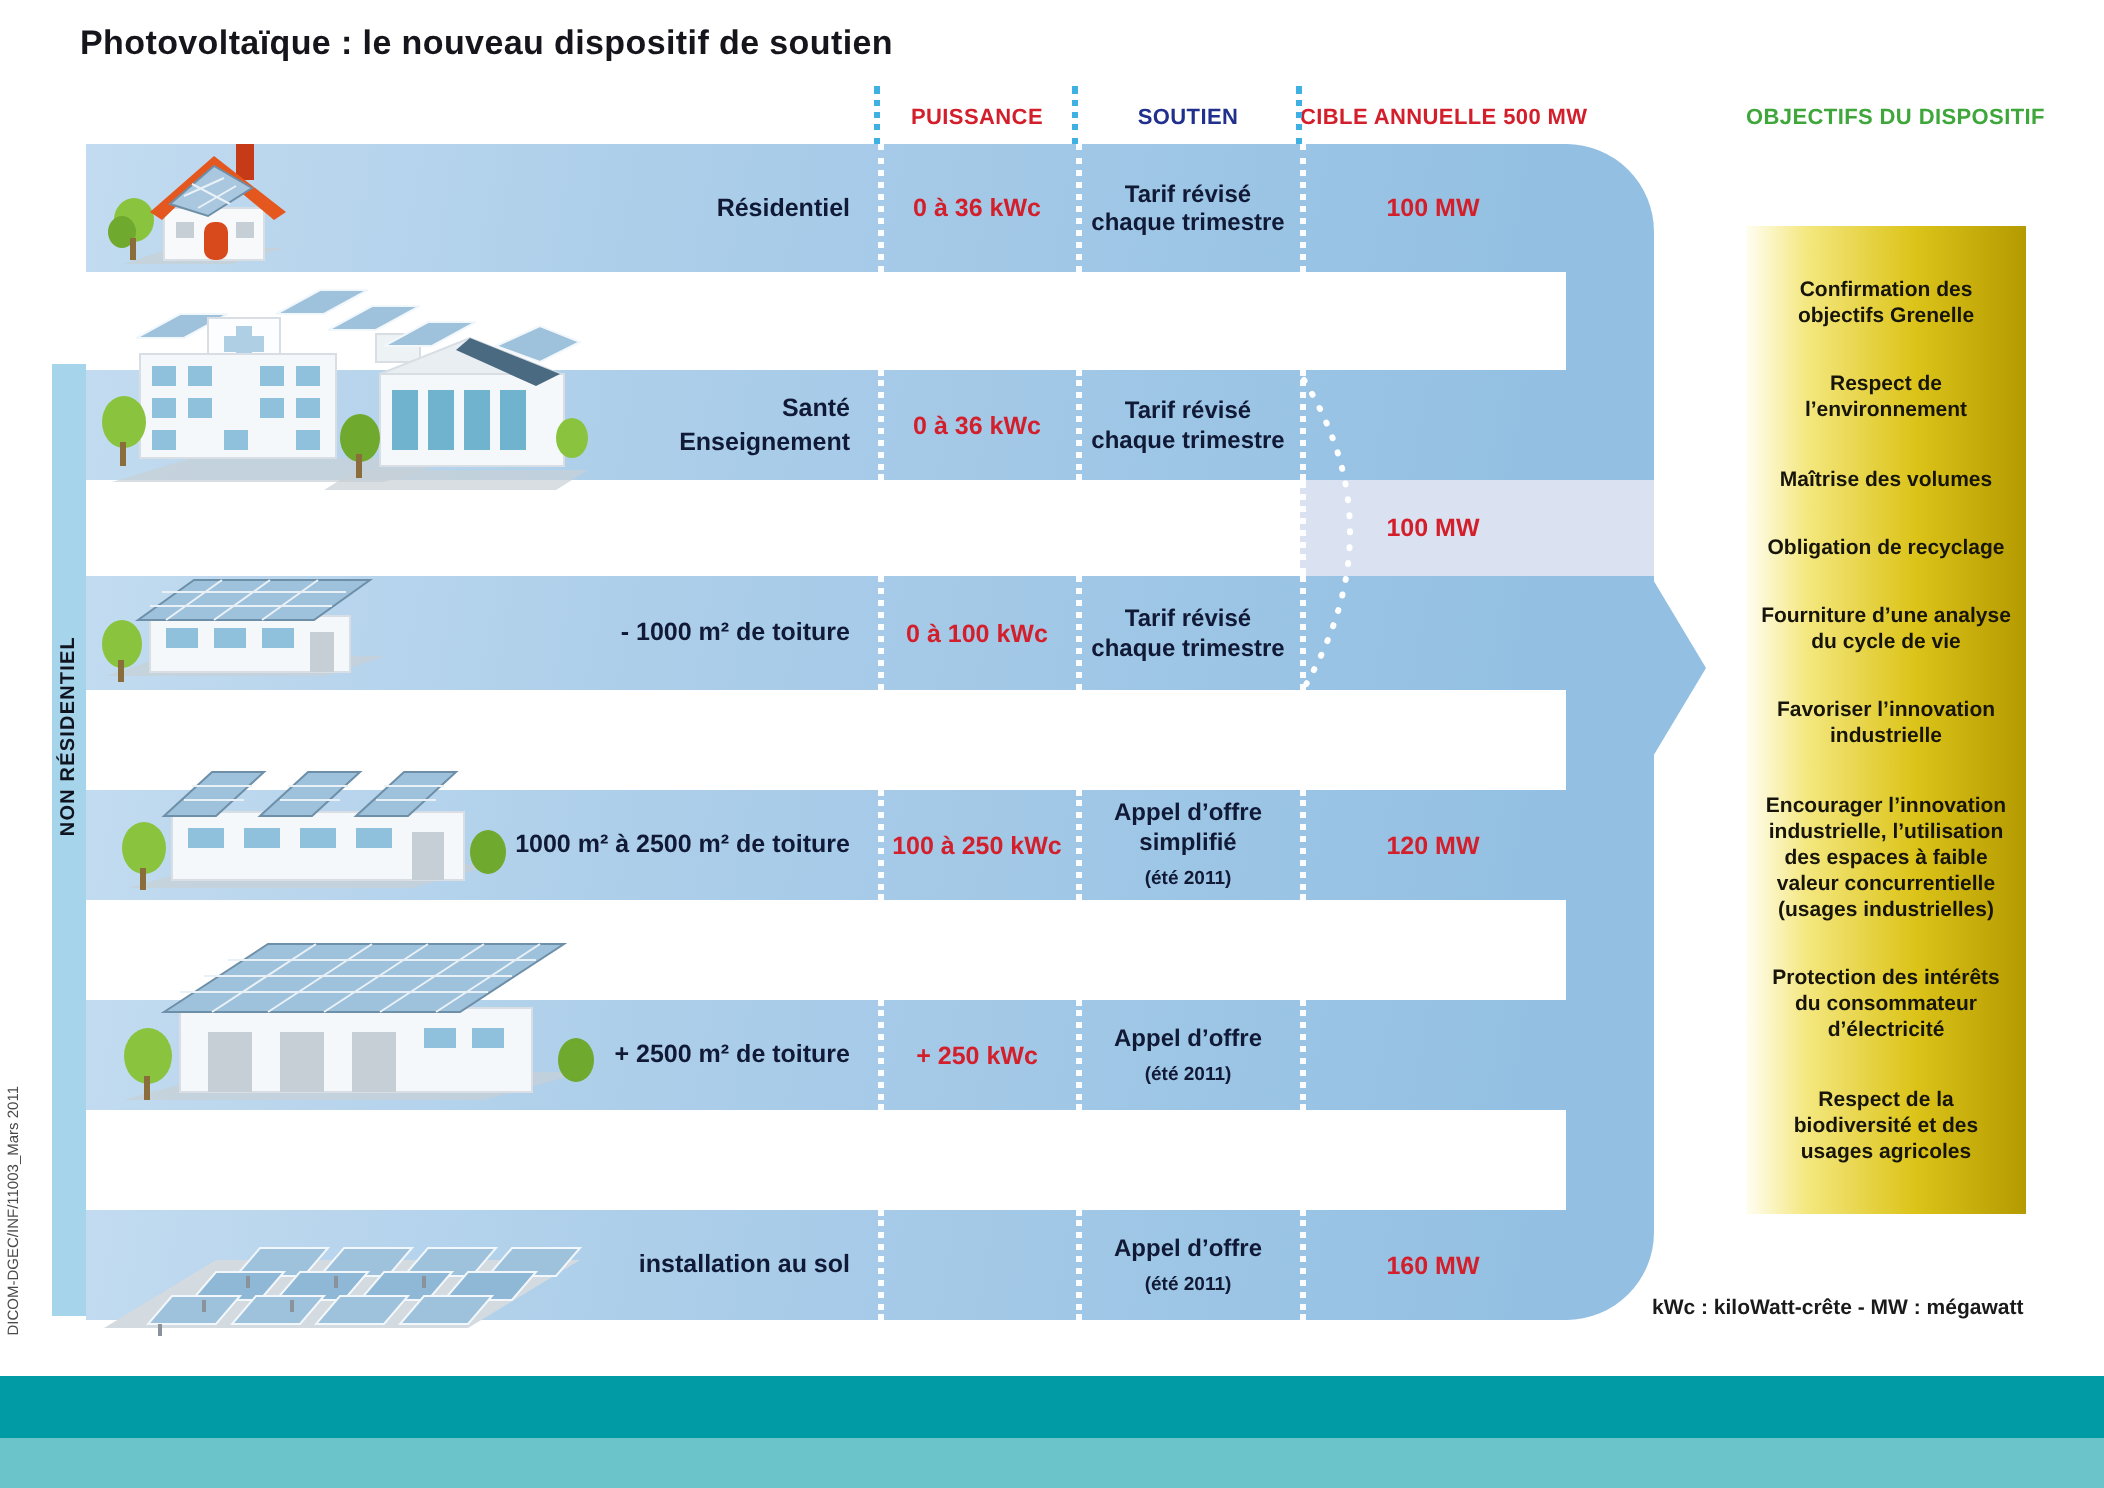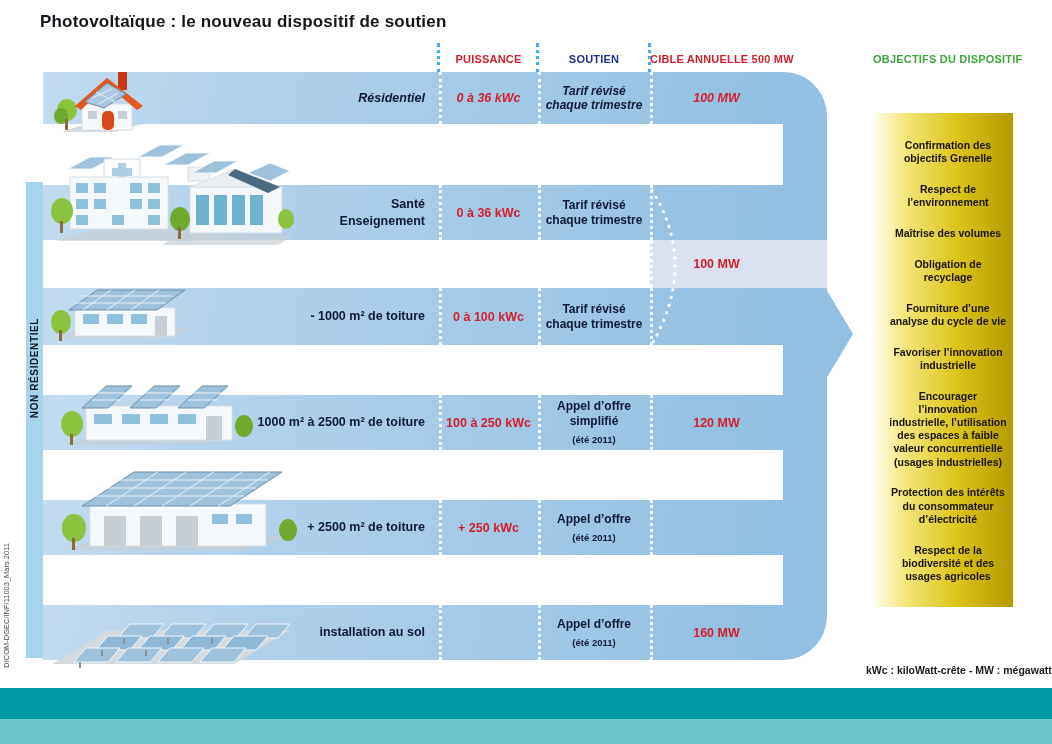--- a/index.html
+++ b/index.html
@@ -43,24 +43,24 @@
   .strip{left:26px;top:182px;width:17px;height:476px;background:#A5D4EB;display:flex;align-items:center;justify-content:center;}
   .strip span{writing-mode:vertical-rl;transform:rotate(180deg);font-size:10px;font-weight:bold;color:#10141f;
               letter-spacing:.6px;white-space:nowrap;margin-bottom:104px;}
 
   .credit{left:2px;top:548px;width:14px;height:120px;display:flex;align-items:flex-end;}
   .credit span{writing-mode:vertical-rl;transform:rotate(180deg);font-size:7.5px;color:#4a4a4a;white-space:nowrap;}
 
   
   .gold{left:873px;top:113px;width:140px;height:494px;
         background:linear-gradient(to right,#FFFEF2 0%,#F4E77E 22%,#DCC41A 60%,#B49A00 100%);
-        display:flex;flex-direction:column;justify-content:space-between;padding:26px 6px 24px 16px;box-sizing:border-box;}
+        display:flex;flex-direction:column;justify-content:space-between;padding:26px 6px 24px 6px;box-sizing:border-box;}
   .obj{font-size:10.5px;font-weight:bold;color:#17150a;text-align:center;line-height:1.25;}
 
-  .footnote{left:866px;top:648px;width:156px;font-size:10.5px;font-weight:bold;color:#1a1a1a;white-space:nowrap;margin-top:16px;}
+  .footnote{left:826px;top:648px;width:156px;font-size:10.5px;font-weight:bold;color:#1a1a1a;white-space:nowrap;}
 
   .teal-dark{left:0;top:688px;width:1052px;height:31px;background:#009BA4;}
   .teal-light{left:0;top:719px;width:1052px;height:25px;background:#6CC4CB;}
 
   svg{display:block;}
 </style>
 </head>
 <body>
 
 <div class="canvas">
@@ -73,21 +73,21 @@
   <div class="abs colhead green" style="left:873px;width:140px;">OBJECTIFS DU DISPOSITIF</div>
 
   <div class="abs hdot" style="left:437px;"></div>
   <div class="abs hdot" style="left:536px;"></div>
   <div class="abs hdot" style="left:648px;"></div>
 
   <div class="abs spine"></div>
   <div class="abs spine-lav"></div>
   <div class="abs arrow-tip"></div>
 
-  <div class="abs row" style="top:72px;height:52px;font-style:italic;">
+  <div class="abs row" style="top:72px;height:64px;">
     <div class="cell c-label">Résidentiel</div>
     <div class="cell c-puis">0 à 36 kWc</div>
     <div class="cell c-sout">
         <span style="white-space:pre-line">Tarif révisé
 chaque trimestre</span>
       </div>
     <div class="cell c-cible">100 MW</div>
     <div class="sep s1"></div>
     <div class="sep s2"></div>
     <div class="sep s3"></div>

